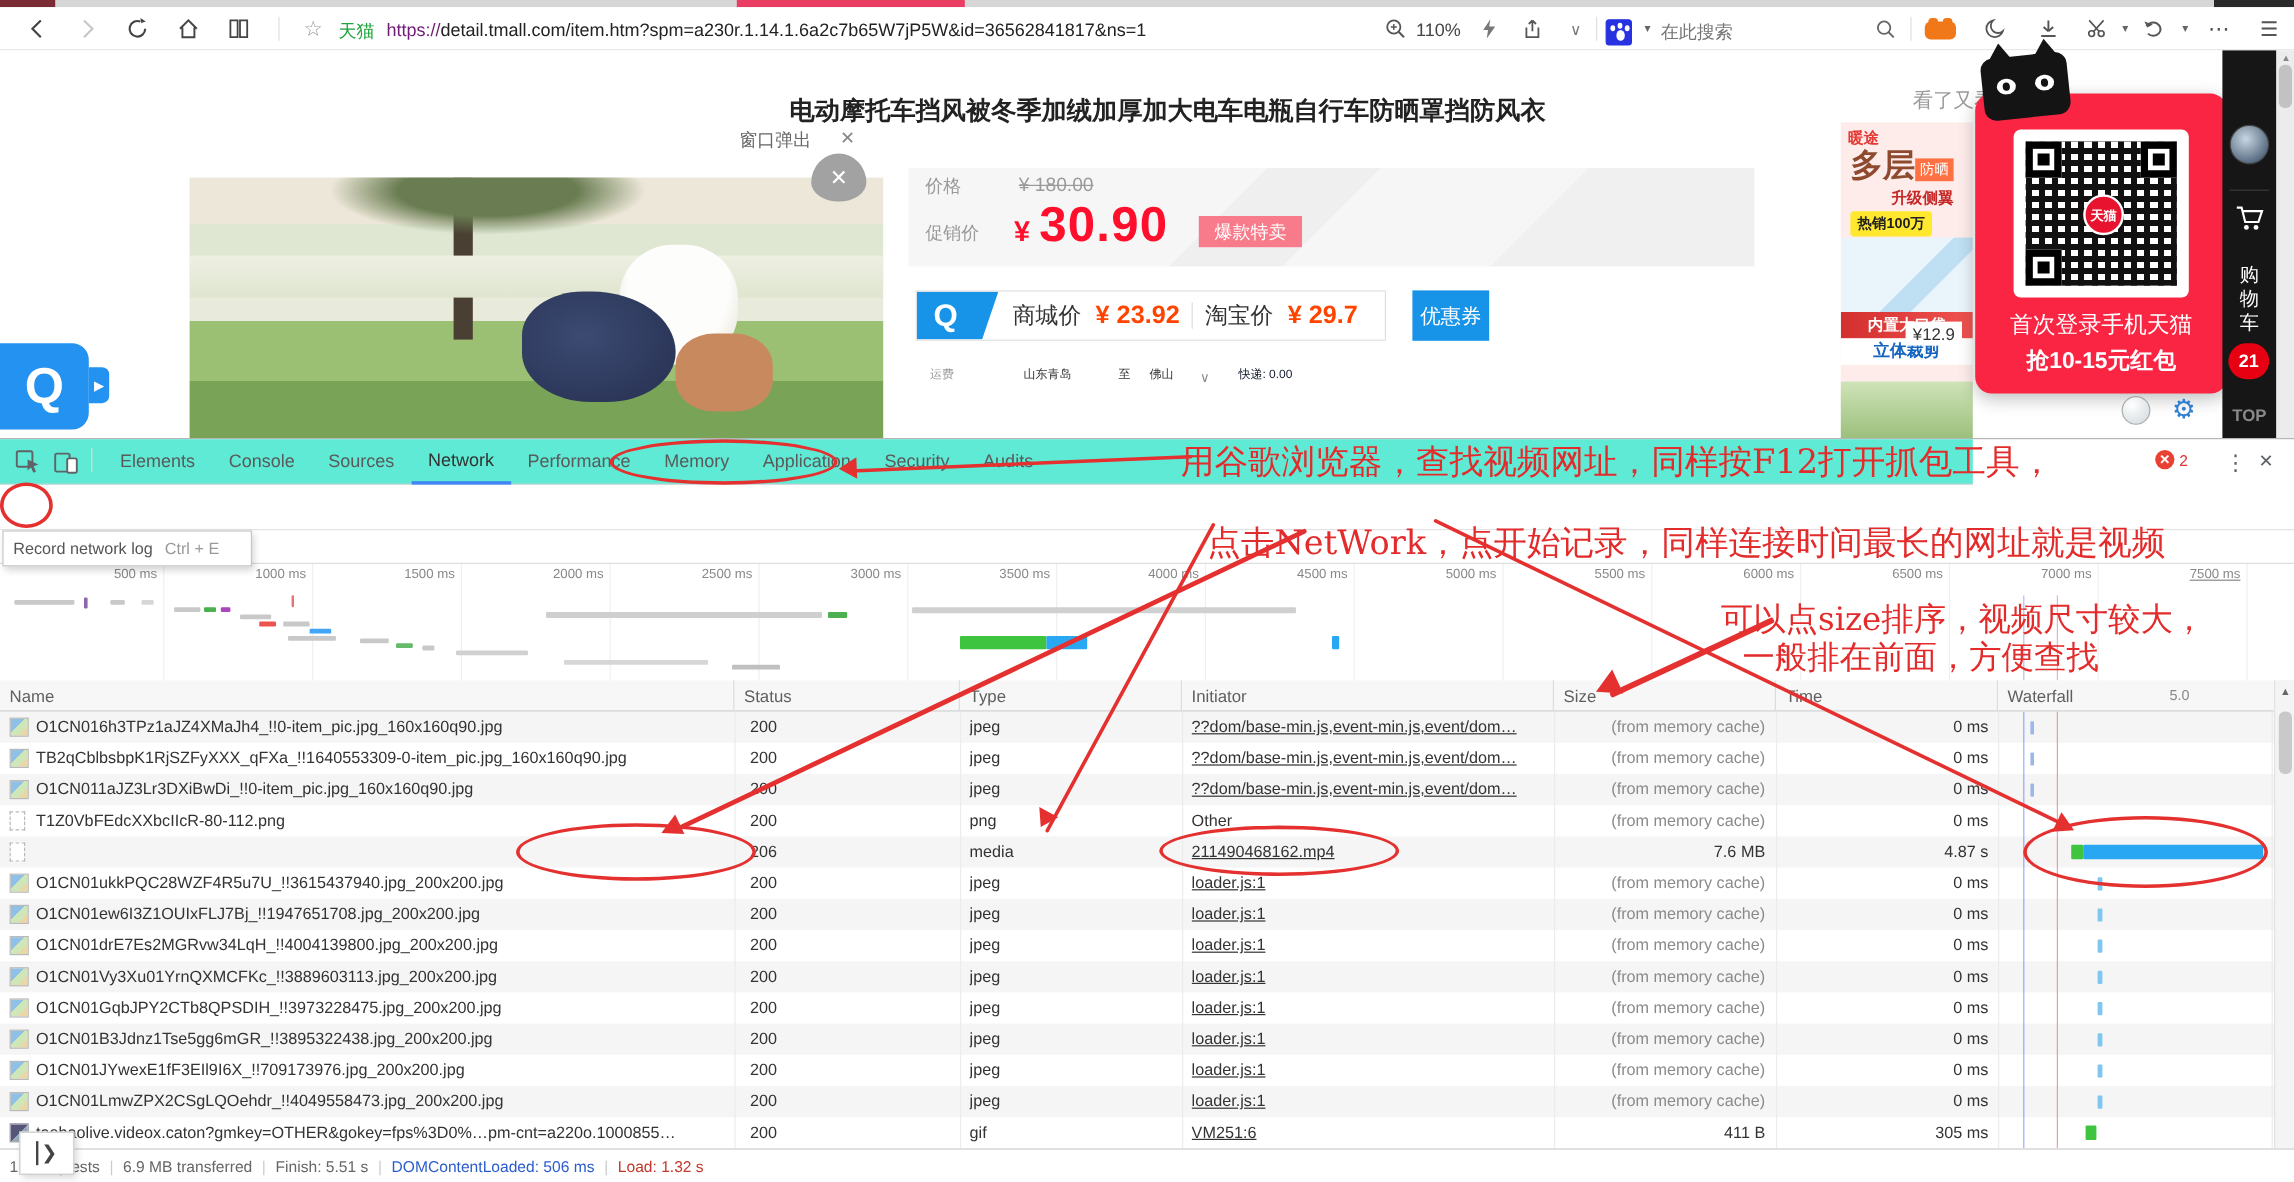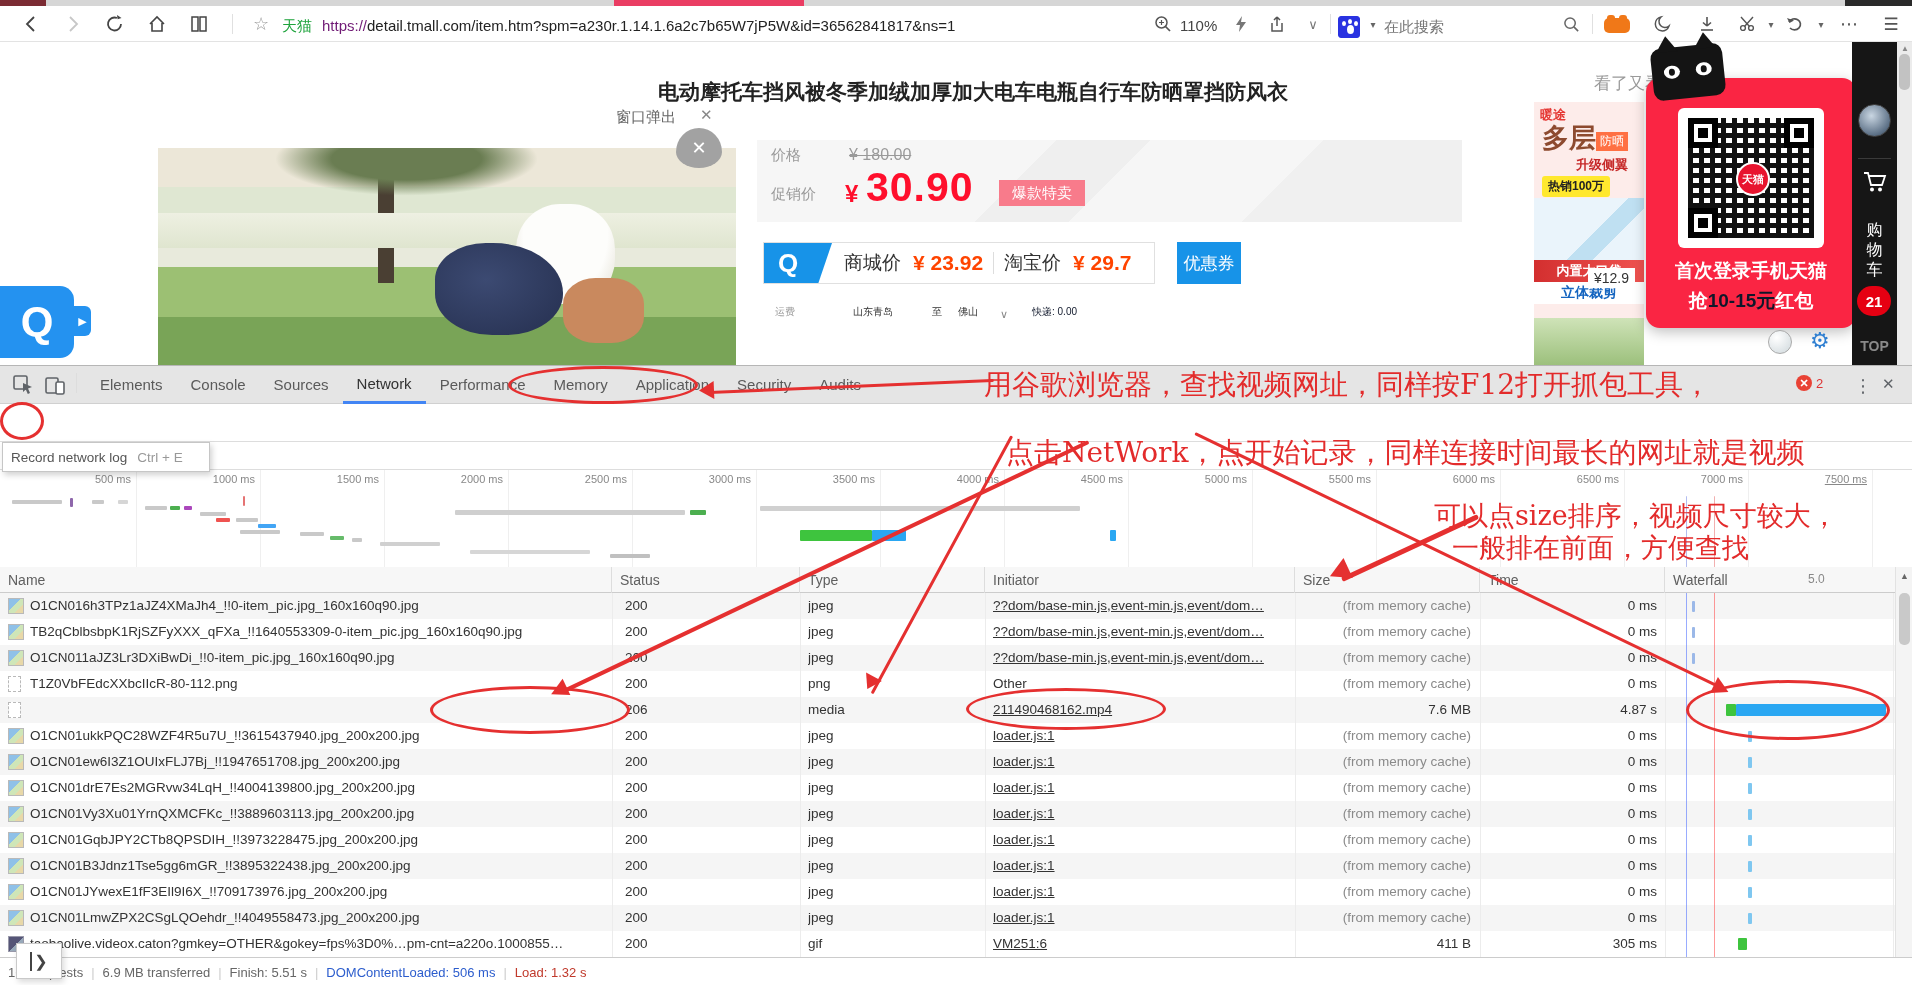--- a/index.html
+++ b/index.html
@@ -58,42 +58,42 @@
   .adprice{position:absolute;left:1588px;top:226px;background:#fff;padding:2px 6px;font-size:14px;color:#333}
   .adimg2{position:absolute;left:1534px;top:276px;width:110px;height:47px;background:linear-gradient(#cfe3b8,#9cc07c)}
   
   .qrpopup{position:absolute;left:1646px;top:36px;width:210px;height:250px;background:#fa2543;border-radius:14px;box-shadow:0 4px 14px rgba(0,0,0,.25)}
   .qrpanel{position:absolute;left:32px;top:30px;width:146px;height:140px;background:#fff;border-radius:6px;padding:10px}
   .qrcode{position:relative;width:126px;height:120px;
      background:repeating-linear-gradient(0deg,#111 0 5px,transparent 5px 10px),
                 repeating-linear-gradient(90deg,#111 0 5px,#fff 5px 11px)}
   .finder{position:absolute;width:30px;height:30px;background:#fff;border:6px solid #000;box-shadow:inset 0 0 0 4px #fff,inset 0 0 0 12px #000}
   .qrcenter{position:absolute;left:48px;top:44px;width:34px;height:34px;background:#e8142f;border:2px solid #fff;border-radius:50%;color:#fff;font-size:11px;font-weight:bold;display:flex;align-items:center;justify-content:center}
-  .qrline1{position:absolute;left:0;top:180px;width:210px;text-align:center;color:#fff;font-size:19px;font-weight:bold}
+  .qrline1{position:absolute;left:0;top:180px;width:210px;text-align:center;color:#fff;font-size:19px;font-weight:normal}
   .qrline2{position:absolute;left:0;top:210px;width:210px;text-align:center;color:#fff;font-size:19px;font-weight:bold}
-  .qrhl{color:#0f172a}
+  .qrhl{color:#ffffff}
   .cathead{position:absolute;left:1652px;top:4px;width:72px;height:52px;background:#141414;border-radius:10px;transform:rotate(-6deg)}
   .catear{position:absolute;top:-12px;width:0;height:0;border-left:11px solid transparent;border-right:11px solid transparent;border-bottom:16px solid #141414}
   .cateye{position:absolute;top:18px;width:16px;height:13px;background:#fff;border-radius:50%}
   .cateye:after{content:"";position:absolute;left:5px;top:3px;width:6px;height:7px;background:#141414;border-radius:50%}
   
   .sidebar{position:absolute;left:1852px;top:0;width:45px;height:323px;background:#161616}
   .avatar{position:absolute;left:6px;top:62px;width:33px;height:33px;border-radius:50%;background:radial-gradient(circle at 40% 35%,#c9d6e2,#5c7086 70%,#2c3947);border:1px solid #444}
   .sbdiv{position:absolute;left:6px;top:116px;width:33px;height:1px;background:#3a3a3a}
   .cartword{position:absolute;left:0;top:178px;width:45px;text-align:center;color:#fff;font-size:16px;line-height:20px}
   .cartbadge{position:absolute;left:5px;top:244px;width:34px;height:30px;background:#e60012;border-radius:15px;color:#fff;font-size:15px;font-weight:bold;display:flex;align-items:center;justify-content:center}
   .toplabel{position:absolute;left:0;top:296px;width:45px;text-align:center;color:#8a8a8a;font-weight:bold;font-size:14px}
   .pgscroll{position:absolute;left:1897px;top:0;width:15px;height:323px;background:#ececec}
   .pgthumb{position:absolute;left:2px;top:12px;width:11px;height:36px;background:#c2c2c2;border-radius:5px}
   .facebtn{position:absolute;left:1768px;top:288px;width:24px;height:24px;border-radius:50%;background:radial-gradient(circle at 35% 30%,#fff,#cfd8dc);border:1px solid #aaa}
   .gearbtn{position:absolute;left:1810px;top:286px;font-size:22px;color:#2f7fd1}
 
   
   .devtools{position:absolute;left:0;top:365px;width:1912px;height:620px;background:#fff;border-top:1px solid #b6b6b6;font-size:14px}
-  .dt-tabbar{position:absolute;left:0;top:0;width:1912px;height:38px;background:#e5e5e5;border-bottom:1px solid #d0d0d0}
+  .dt-tabbar{position:absolute;left:0;top:0;width:1644px;height:38px;background:#5eead4;border-bottom:1px solid #d0d0d0}
   .dt-tabs{position:absolute;left:86px;top:0;height:38px;display:flex;align-items:center}
   .dt-tab{padding:0 14px;height:38px;line-height:38px;font-size:15px;color:#5a5a5a;cursor:default}
   .dt-tab.active{color:#333;border-bottom:3px solid #4285f4;line-height:35px}
   .dt-ticon{position:absolute;top:8px}
   .dt-right{position:absolute;top:9px;display:flex;align-items:center;color:#5f6368}
   .errbadge{width:16px;height:16px;border-radius:50%;background:#e94235;color:#fff;font-size:11px;display:flex;align-items:center;justify-content:center;font-weight:bold}
   .errcount{color:#d33;font-size:13px;margin-left:4px}
   .dt-toolbar{position:absolute;left:0;top:38px;width:1912px;height:38px;border-bottom:1px solid #ddd;background:#fff}
   .dtt{position:absolute;color:#333;font-size:14px}
   .cb{position:absolute;width:13px;height:13px;border:1px solid #919191;border-radius:2px;background:#fcfcfc}

